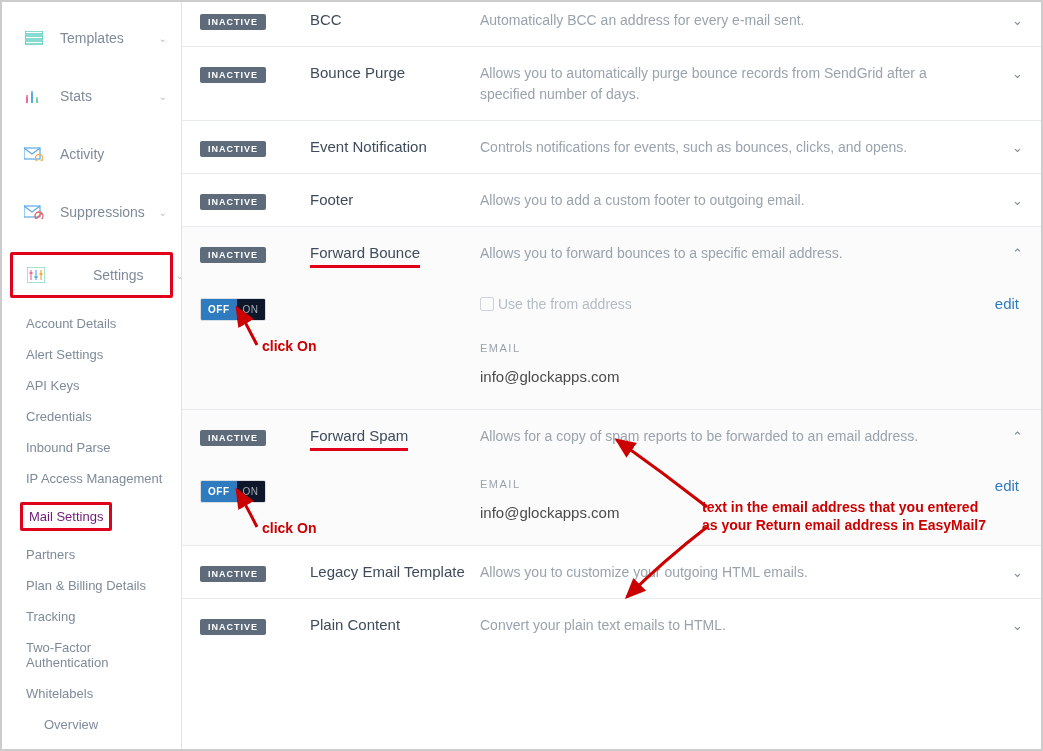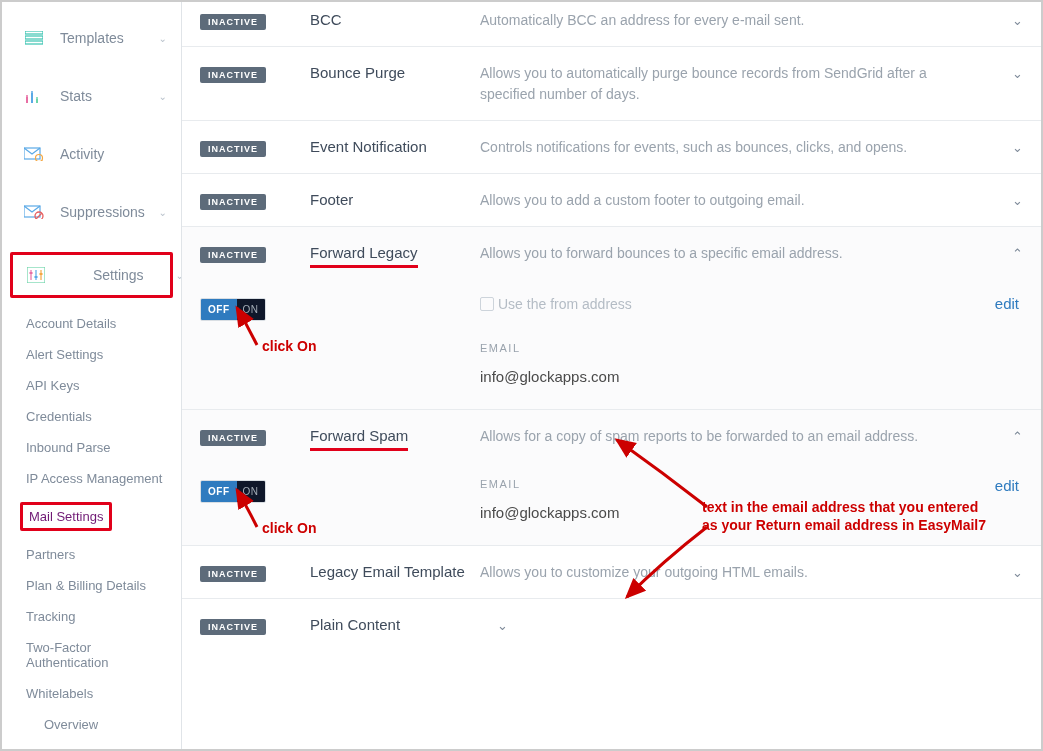--- a/index.html
+++ b/index.html
@@ -306,21 +306,21 @@
 
     <div class="row">
       <div class="badge-col"><span class="badge">INACTIVE</span></div>
       <div class="title-col">Footer</div>
       <div class="desc-col">Allows you to add a custom footer to outgoing email.</div>
       <div class="expand-col">⌄</div>
     </div>
 
     <div class="row" style="background:#fbfbfc;border-bottom:none;">
       <div class="badge-col"><span class="badge">INACTIVE</span></div>
-      <div class="title-col underline"><span>Forward Legacy</span></div>
+      <div class="title-col underline"><span>Forward Bounce</span></div>
       <div class="desc-col">Allows you to forward bounces to a specific email address.</div>
       <div class="expand-col">⌃</div>
     </div>
 
     <div class="expanded-block" style="position:relative;">
       <div class="exp-row">
         <div class="badge-col" style="width:110px;">
           <span class="toggle">
             <span class="off">OFF</span>
             <span class="on">ON</span>
@@ -386,20 +386,21 @@
     <div class="row">
       <div class="badge-col"><span class="badge">INACTIVE</span></div>
       <div class="title-col">Legacy Email Template</div>
       <div class="desc-col">Allows you to customize your outgoing HTML emails.</div>
       <div class="expand-col">⌄</div>
     </div>
 
     <div class="row">
       <div class="badge-col"><span class="badge">INACTIVE</span></div>
       <div class="title-col">Plain Content</div>
+      <div class="desc-col">Convert your plain text emails to HTML.</div>
       <div class="expand-col">⌄</div>
     </div>
 
   </div>
 </div>
 
 <div class="anno" style="left:700px;top:496px;line-height:1.3;">
   <div>text in the email address that you entered</div>
   <div>as your Return email address in EasyMail7</div>
 </div>

